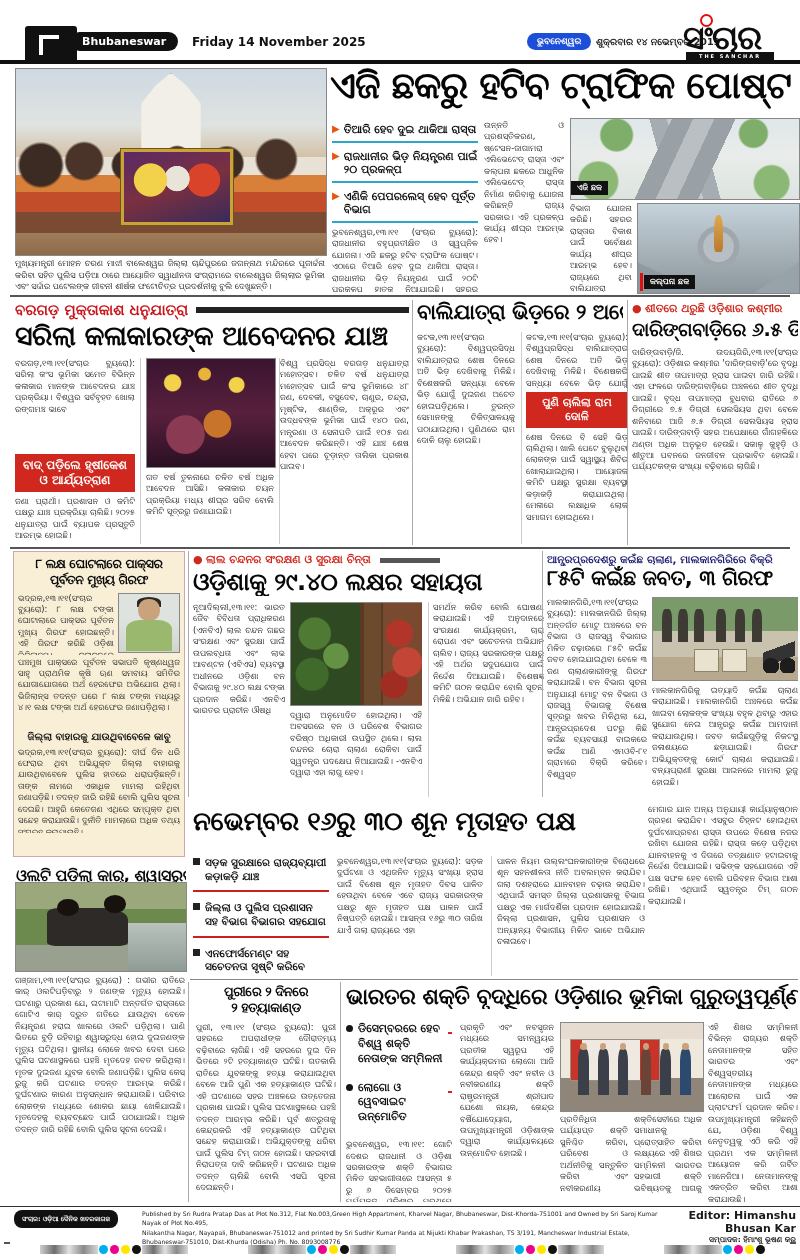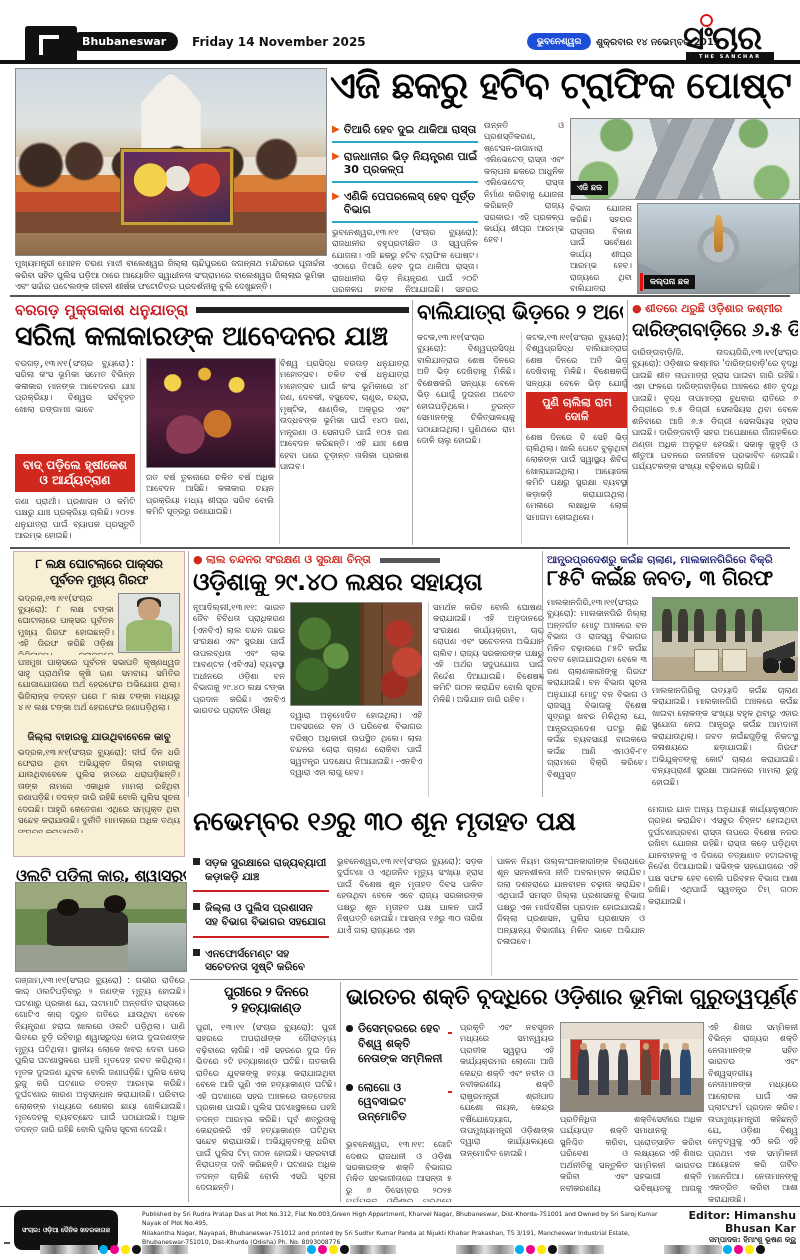--- a/index.html
+++ b/index.html
@@ -117,21 +117,21 @@
   .ph-car{background:linear-gradient(180deg,#9aa87c 0 30%,#6c8a4e 30% 70%,#9aa090 70% 100%);}
   .c-body{position:absolute;left:18%;top:28%;width:48%;height:44%;background:#2e2a28;border-radius:14% 30% 10% 10%;}
   .c-wheel1{position:absolute;left:24%;top:18%;width:13%;height:20%;background:#18120e;border-radius:50%;}
   .c-wheel2{position:absolute;left:52%;top:14%;width:13%;height:20%;background:#18120e;border-radius:50%;}
   .c-water{position:absolute;right:0;bottom:0;width:34%;height:55%;background:linear-gradient(180deg,#b9c2bd,#8f9c96);}
   .ph-energy{background:linear-gradient(180deg,#e6ddd0 0 18%,#efe8dc 18% 62%,#8f8578 62% 100%);}
   .e-banner{position:absolute;left:6%;top:18%;width:62%;height:46%;background:linear-gradient(90deg,#c8332a 0 12%,#efe9e2 12% 78%,#c8332a 78% 100%);border:1px solid #9a8f80;}
   .e-fig{position:absolute;bottom:18%;width:7.5%;height:52%;background:#3a3f4a;border-radius:28% 28% 0 0;}
   .e-head{position:absolute;width:60%;height:16%;left:20%;top:-14%;background:#caa27c;border-radius:50%;}
   
-  .foot-pill{background:#111;color:#fff;font-size:6.5px;font-weight:bold;border-radius:8px;padding:16px 8px;}
+  .foot-pill{background:#111;color:#fff;font-size:6.5px;font-weight:bold;border-radius:8px;padding:5px 8px;}
   .foot-small{font-size:6.1px;line-height:1.55;color:#222;}
   .reg-bar{height:9px;width:58px;background:linear-gradient(90deg,#cfcfcf,#6f6f6f,#e2e2e2,#8a8a8a,#d6d6d6);display:inline-block;}
   .reg-dot{width:9px;height:9px;border-radius:50%;display:inline-block;margin:0 1px;}
 </style>
 </head>
 <body>
 
 <div id="page">
 
   <div class="abs corner-box">
@@ -155,21 +155,21 @@
 
   <div class="abs lead-headline nowrap" style="left:330px;top:64px;width:462px;height:50px;">ଏଜି ଛକରୁ ହଟିବ ଟ୍ରାଫିକ ପୋଷ୍ଟ</div>
 
   <div class="abs" style="left:332px;top:120px;width:146px;height:172px;overflow:hidden;">
     <div class="lead-bullet">
       <span class="tri">▶</span>
       <span>ତିଆରି ହେବ ଦୁଇ ଥାକିଆ ରାସ୍ତା</span>
     </div>
     <div class="lead-bullet">
       <span class="tri">▶</span>
-      <span>ରାଜଧାନୀର ଭିଡ଼ ନିୟନ୍ତ୍ରଣ ପାଇଁ 30 ପ୍ରକଳ୍ପ</span>
+      <span>ରାଜଧାନୀର ଭିଡ଼ ନିୟନ୍ତ୍ରଣ ପାଇଁ ୨୦ ପ୍ରକଳ୍ପ</span>
     </div>
     <div class="lead-bullet">
       <span class="tri">▶</span>
       <span>ଏଣିକି ପେପରଲେସ୍ ହେବ ପୂର୍ତ୍ତ ବିଭାଗ</span>
     </div>
     <div class="body-txt" style="height:70px;">ଭୁବନେଶ୍ୱର,୧୩।୧୧ (ସଂଚାର ବ୍ୟୁରୋ): ରାଜଧାନୀର ବହୁପ୍ରତୀକ୍ଷିତ ଓ ସ୍ୱପ୍ନିଳ ଯୋଜନା। ଏଜି ଛକରୁ ହଟିବ ଟ୍ରାଫିକ ପୋଷ୍ଟ। ଏଠାରେ ତିଆରି ହେବ ଦୁଇ ଥାକିଆ ରାସ୍ତା। ରାଜଧାନୀର ଭିଡ଼ ନିୟନ୍ତ୍ରଣ ପାଇଁ ୨୦ଟି ପ୍ରକଳ୍ପ ହାତକୁ ନିଆଯାଇଛି। ସହରର ଯାତାୟାତ ବ୍ୟବସ୍ଥାକୁ ସୁଗମ କରିବା ଲାଗି ରାଜ୍ୟ ସରକାର ବିଭିନ୍ନ ପଦକ୍ଷେପ ଗ୍ରହଣ କରିଛନ୍ତି।</div>
   </div>
 
   <div class="abs body-txt" style="left:484px;top:120px;width:80px;height:172px;">ଉନ୍ନତି ଓ ପ୍ରଶସ୍ତିକରଣ, ଷ୍ଟେସନ-ଜାଗାମରା ଏଲିଭେଟେଡ୍ ରାସ୍ତା ଏବଂ କଲ୍ପନା ଛକରେ ଆଧୁନିକ ଏଲିଭେଟେଡ୍ ରାସ୍ତା ନିର୍ମାଣ କରିବାକୁ ଯୋଜନା କରିଛନ୍ତି ରାଜ୍ୟ ସରକାର। ଏହି ପ୍ରକଳ୍ପ କାର୍ଯ୍ୟ ଶୀଘ୍ର ଆରମ୍ଭ ହେବ।</div>
 
@@ -184,21 +184,21 @@
   </div>
 
   <div class="abs hrule" style="left:10px;top:295px;width:780px;"></div>
 
   <div class="abs kickerA" style="left:15px;top:301px;width:394px;">
     <span class="kt">ବରଗଡ଼ ମୁକ୍ତାକାଶ ଧନୁଯାତ୍ରା</span>
     <span class="kbar"></span>
   </div>
   <div class="abs headline2 nowrap" style="left:15px;top:320px;width:394px;font-size:27px;">ସରିଲା କଳାକାରଙ୍କ ଆବେଦନର ଯାଞ୍ଚ</div>
   <div class="abs" style="left:15px;top:358px;width:120px;height:186px;overflow:hidden;">
-    <div class="body-txt" style="height:92px;font-family:Liberation Mono, monospace;">ବରଗଡ଼,୧୩।୧୧(ସଂଚାର ବ୍ୟୁରୋ): ସରିଲା କଂସ ଭୂମିକା ସମେତ ବିଭିନ୍ନ କଳାକାର ମାନଙ୍କ ଆବେଦନର ଯାଞ୍ଚ ପ୍ରକ୍ରିୟା। ବିଶ୍ୱର ସର୍ବବୃହତ ଖୋଲା ରଙ୍ଗମଞ୍ଚ ଭାବେ</div>
+    <div class="body-txt" style="height:92px;">ବରଗଡ଼,୧୩।୧୧(ସଂଚାର ବ୍ୟୁରୋ): ସରିଲା କଂସ ଭୂମିକା ସମେତ ବିଭିନ୍ନ କଳାକାର ମାନଙ୍କ ଆବେଦନର ଯାଞ୍ଚ ପ୍ରକ୍ରିୟା। ବିଶ୍ୱର ସର୍ବବୃହତ ଖୋଲା ରଙ୍ଗମଞ୍ଚ ଭାବେ</div>
     <div class="red-box" style="font-size:12px;margin:4px 0;">ବାଦ୍ ପଡ଼ିଲେ ହୃଷୀକେଶ ଓ ଆର୍ଯ୍ୟତ୍ରାଣ</div>
     <div class="body-txt" style="height:54px;">ଜଣା ପ୍ରାର୍ଥୀ। ପ୍ରଶାସନ ଓ କମିଟି ପକ୍ଷରୁ ଯାଞ୍ଚ ପ୍ରକ୍ରିୟା ଚାଲିଛି। ୨୦୨୫ ଧନୁଯାତ୍ରା ପାଇଁ ବ୍ୟାପକ ପ୍ରସ୍ତୁତି ଆରମ୍ଭ ହୋଇଛି।</div>
   </div>
   <div class="abs" style="left:140px;top:358px;width:128px;height:186px;overflow:hidden;border-left:1px solid #ccc;border-right:1px solid #ccc;padding:0 5px;">
     <div class="photo ph-dhanu" style="position:relative;width:100%;height:108px;"></div>
     <div class="body-txt" style="height:72px;margin-top:4px;">ଗତ ବର୍ଷ ତୁଳନାରେ ଚଳିତ ବର୍ଷ ଅଧିକ ଆବେଦନ ଆସିଛି। କଳାକାର ଚୟନ ପ୍ରକ୍ରିୟା ମଧ୍ୟ ଶୀଘ୍ର ସରିବ ବୋଲି କମିଟି ସୂତ୍ରରୁ ଜଣାଯାଇଛି।</div>
   </div>
   <div class="abs body-txt" style="left:280px;top:358px;width:129px;height:186px;">ବିଶ୍ୱ ପ୍ରସିଦ୍ଧ ବରଗଡ଼ ଧନୁଯାତ୍ରା ମହୋତ୍ସବ। ଚଳିତ ବର୍ଷ ଧନୁଯାତ୍ରା ମହୋତ୍ସବ ପାଇଁ କଂସ ଭୂମିକାରେ ୪୮ ଜଣ, ଦେବକୀ, ବସୁଦେବ, ଚାଣୁର, ଚନ୍ଦ୍ରା, ମୃଷ୍ଟିକ, ଶାଣ୍ଡିକ, ଅକ୍ରୂର ଏବଂ ଉଦ୍ଧବଙ୍କ ଭୂମିକା ପାଇଁ ୧୪୦ ଜଣ, ମନ୍ତ୍ରଣା ଓ ସେନାପତି ପାଇଁ ୧୦୫ ଜଣ ଆବେଦନ କରିଛନ୍ତି। ଏହି ଯାଞ୍ଚ ଶେଷ ହେବା ପରେ ଚୂଡ଼ାନ୍ତ ତାଲିକା ପ୍ରକାଶ ପାଇବ।</div>
 
   <div class="abs vrule" style="left:412px;top:300px;height:245px;"></div>

